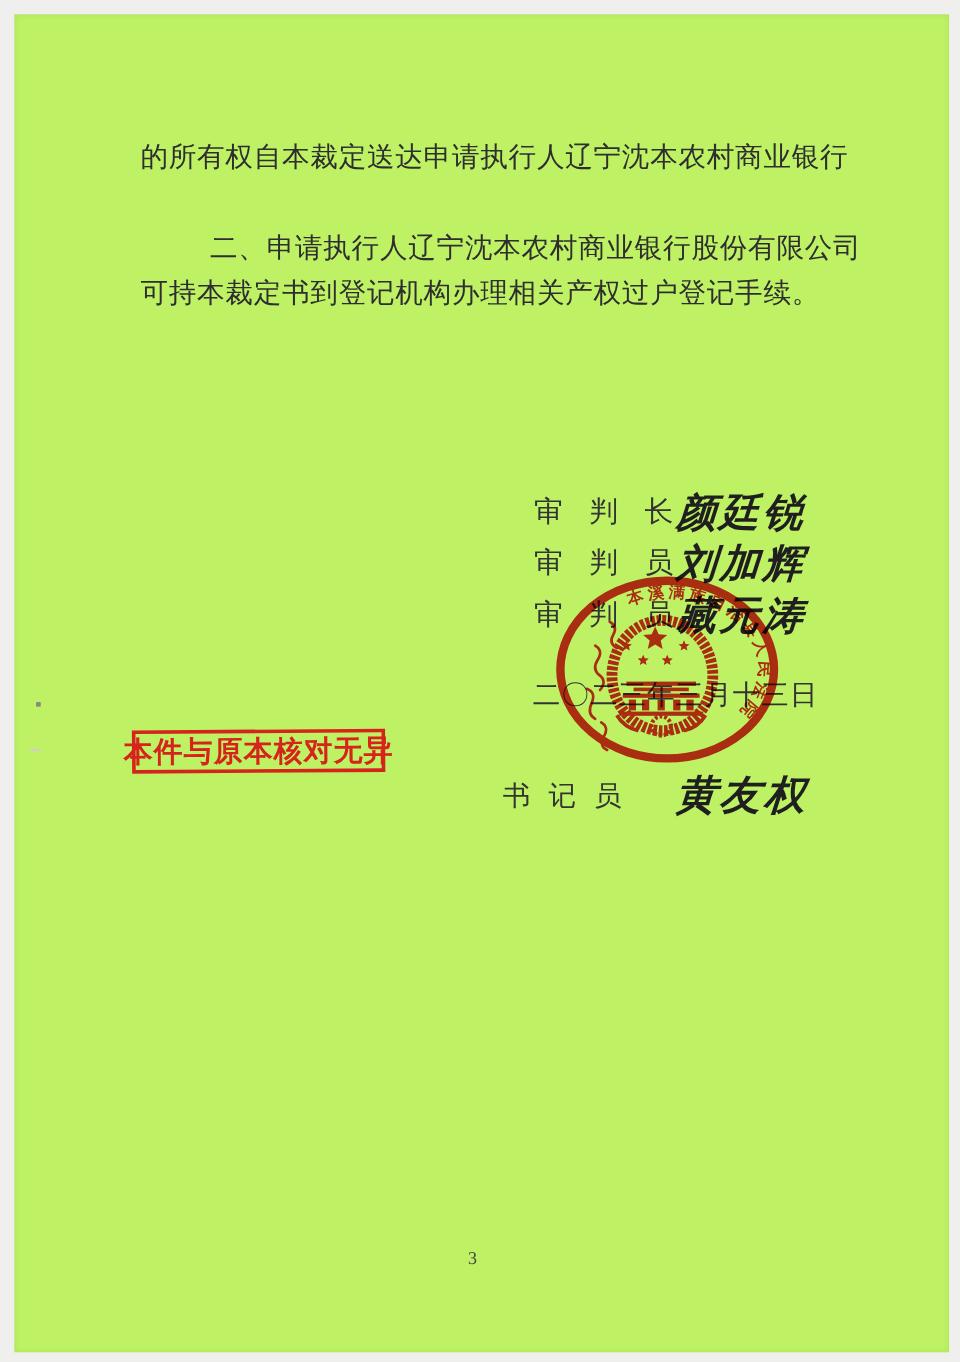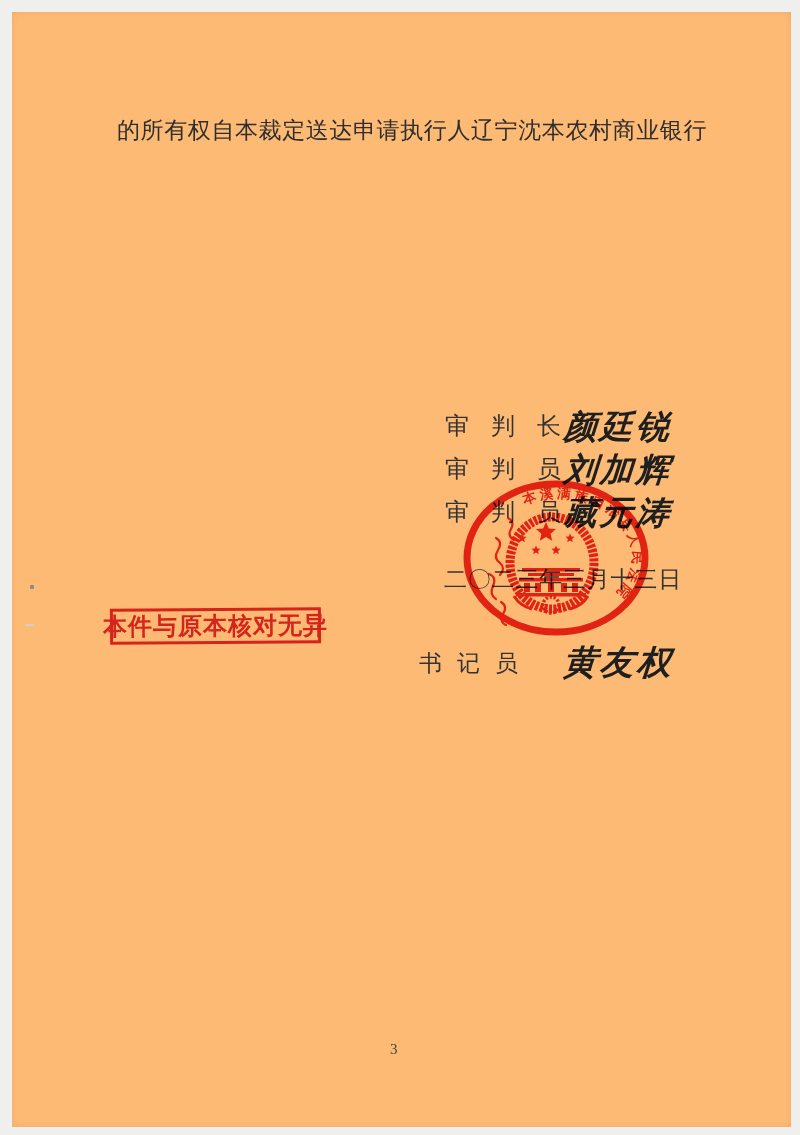--- a/index.html
+++ b/index.html
@@ -7,21 +7,21 @@
   body {
     position: relative;
     background: #efefed;
     font-family: "Liberation Serif", "DejaVu Serif", serif;
     color: #2b2b2b;
     overflow: hidden;
   }
   .page {
     position: absolute;
     left: 12px; top: 12px; right: 9px; bottom: 8px;
-    background: #fdba74;
+    background: #bef264;
     box-shadow: 0 0 6px rgba(0,0,0,0.08) inset;
   }
 
   
   .para-line {
     position: absolute;
     font-size: 23px;
     letter-spacing: 0.6px;
     white-space: nowrap;
     color: #2e2e2e;
@@ -115,20 +115,22 @@
 
   .speck1 { position: absolute; left: 18px; top: 573px; width: 4px; height: 4px; background: #8a8a84; border-radius: 1px; }
   .speck2 { position: absolute; left: 13px; top: 612px; width: 9px; height: 2px; background: #cfcfc8; }
 </style>
 </head>
 <body>
 
 <div class="page">
 
   <div class="para-line" style="left:105px; top:103px;">的所有权自本裁定送达申请执行人辽宁沈本农村商业银行</div>
+  <div class="para-line" style="left:163px; top:179px;">二、申请执行人辽宁沈本农村商业银行股份有限公司</div>
+  <div class="para-line" style="left:105px; top:217px;">可持本裁定书到登记机构办理相关产权过户登记手续。</div>
 
   <div>
     <span class="sig-title" style="left:433px; top:398px;">审判长</span>
     <span class="sig-name" style="left:552px; top:393px;">颜廷锐</span>
 
     <span class="sig-title" style="left:433px; top:441px;">审判员</span>
     <span class="sig-name" style="left:552px; top:436px;">刘加辉</span>
 
     <span class="sig-title" style="left:433px; top:484px;">审判员</span>
     <span class="sig-name" style="left:552px; top:479px;">藏元涛</span>

